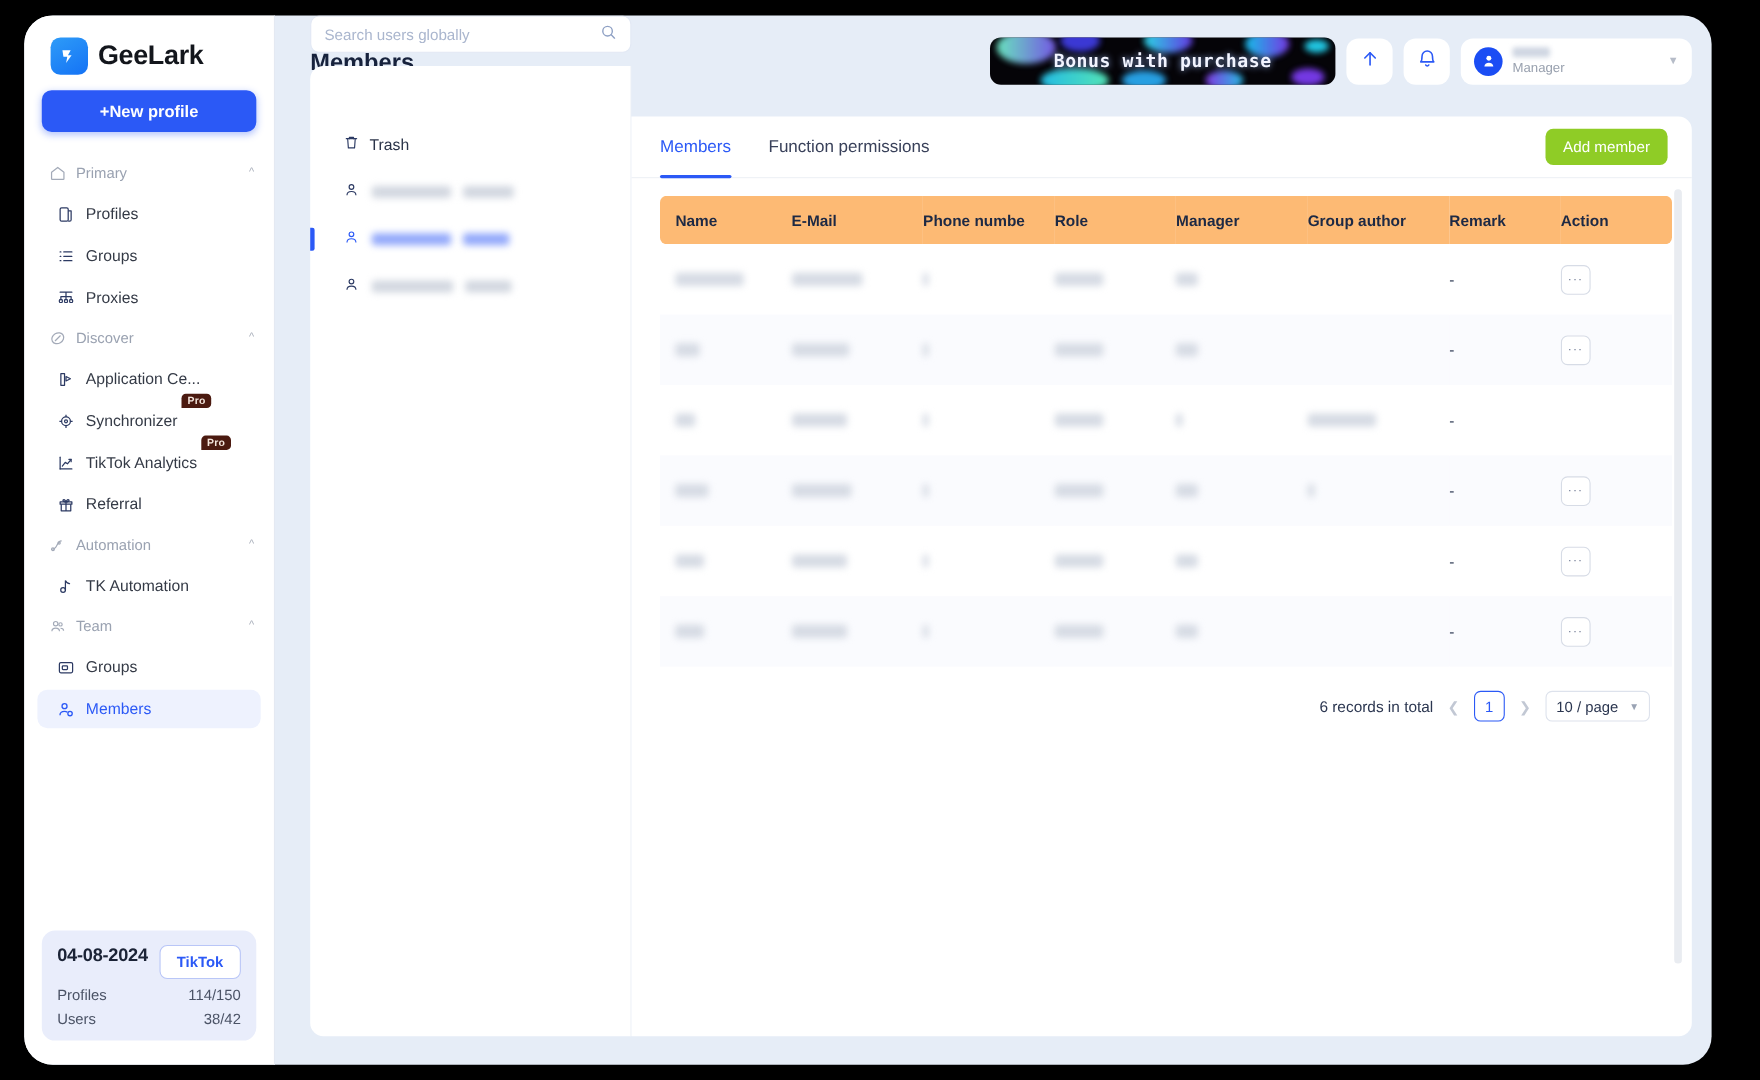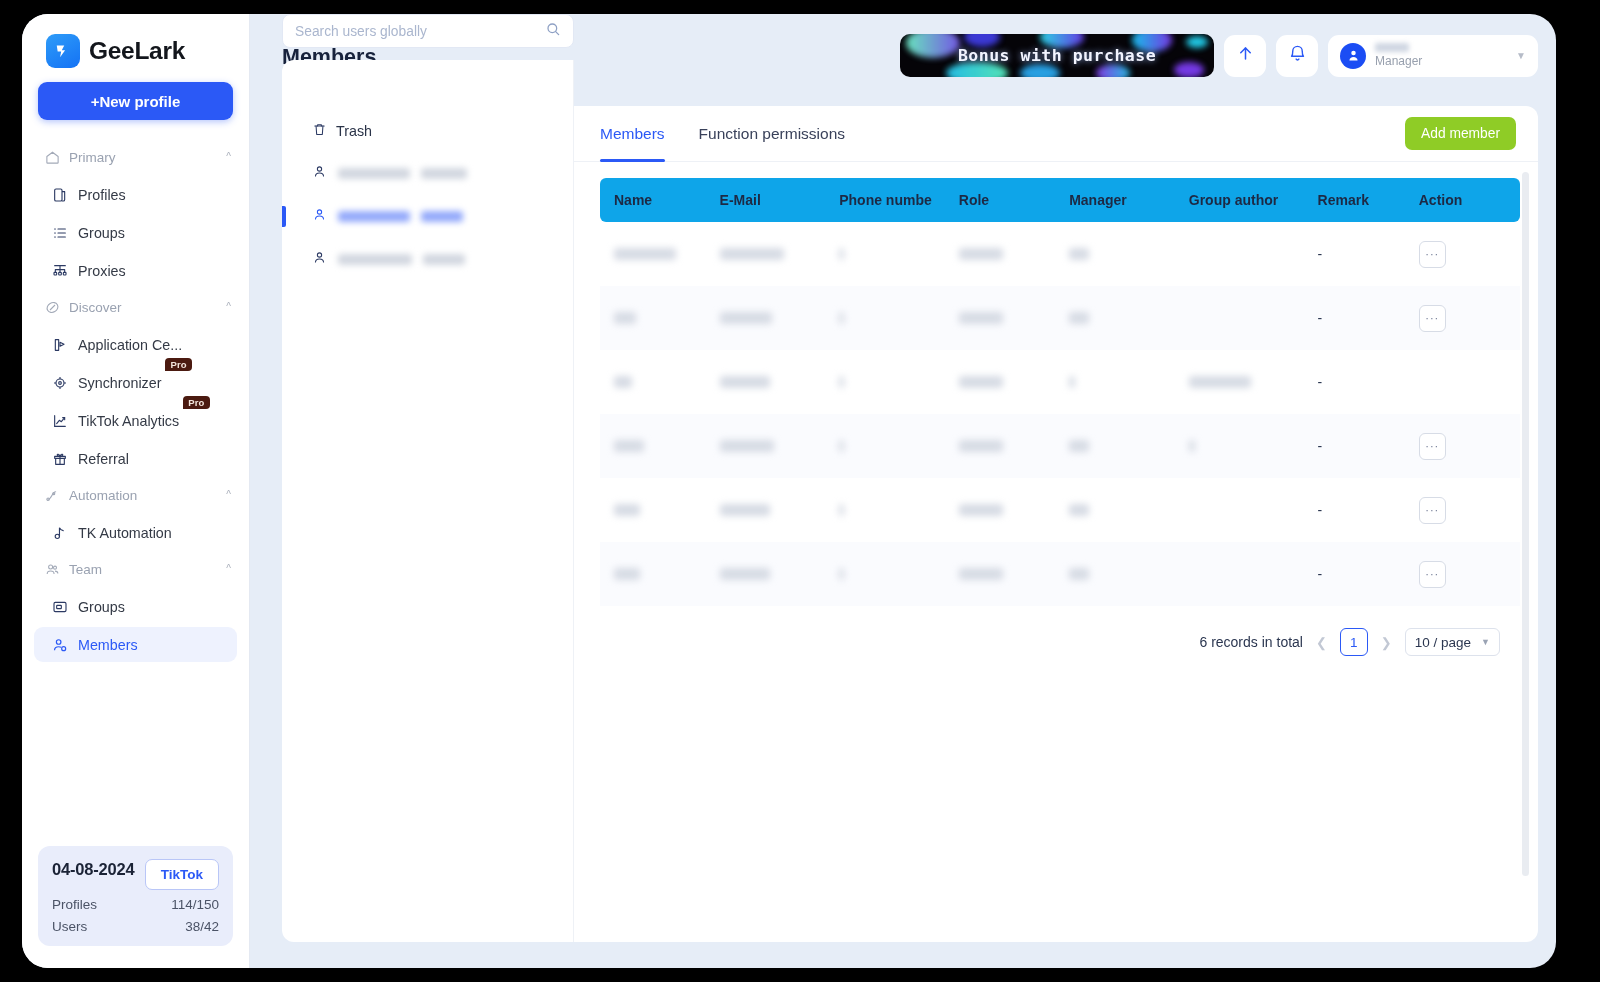--- a/index.html
+++ b/index.html
@@ -218,21 +218,21 @@
   }
   .add-member-btn {
     margin-left: auto;
     background: #8fcc26; color: #fff;
     font-size: 13.8px; border-radius: 7px;
     padding: 9px 16px; cursor: pointer;
   }
   .table-area { padding: 16px 18px 0 26px; flex: 1; min-height: 0; display: flex; flex-direction: column; }
   table { width: 100%; border-collapse: collapse; table-layout: fixed; }
   thead th {
-    background: #0ea5e9;
+    background: #fdba74;
     text-align: left; font-size: 14px; color: #1d2944; font-weight: 700;
     padding: 14px 0 14px 0; white-space: nowrap; overflow: hidden;
   }
   thead th:first-child { border-radius: 6px 0 0 6px; padding-left: 14px; }
   thead th:last-child { border-radius: 0 6px 6px 0; }
   tbody tr { height: 64px; }
   tbody tr.stripe { background: #fafbfe; }
   tbody td { padding: 0; vertical-align: middle; font-size: 13.5px; color: #48526b; }
   tbody td:first-child { padding-left: 14px; }
   .cell-blur {

